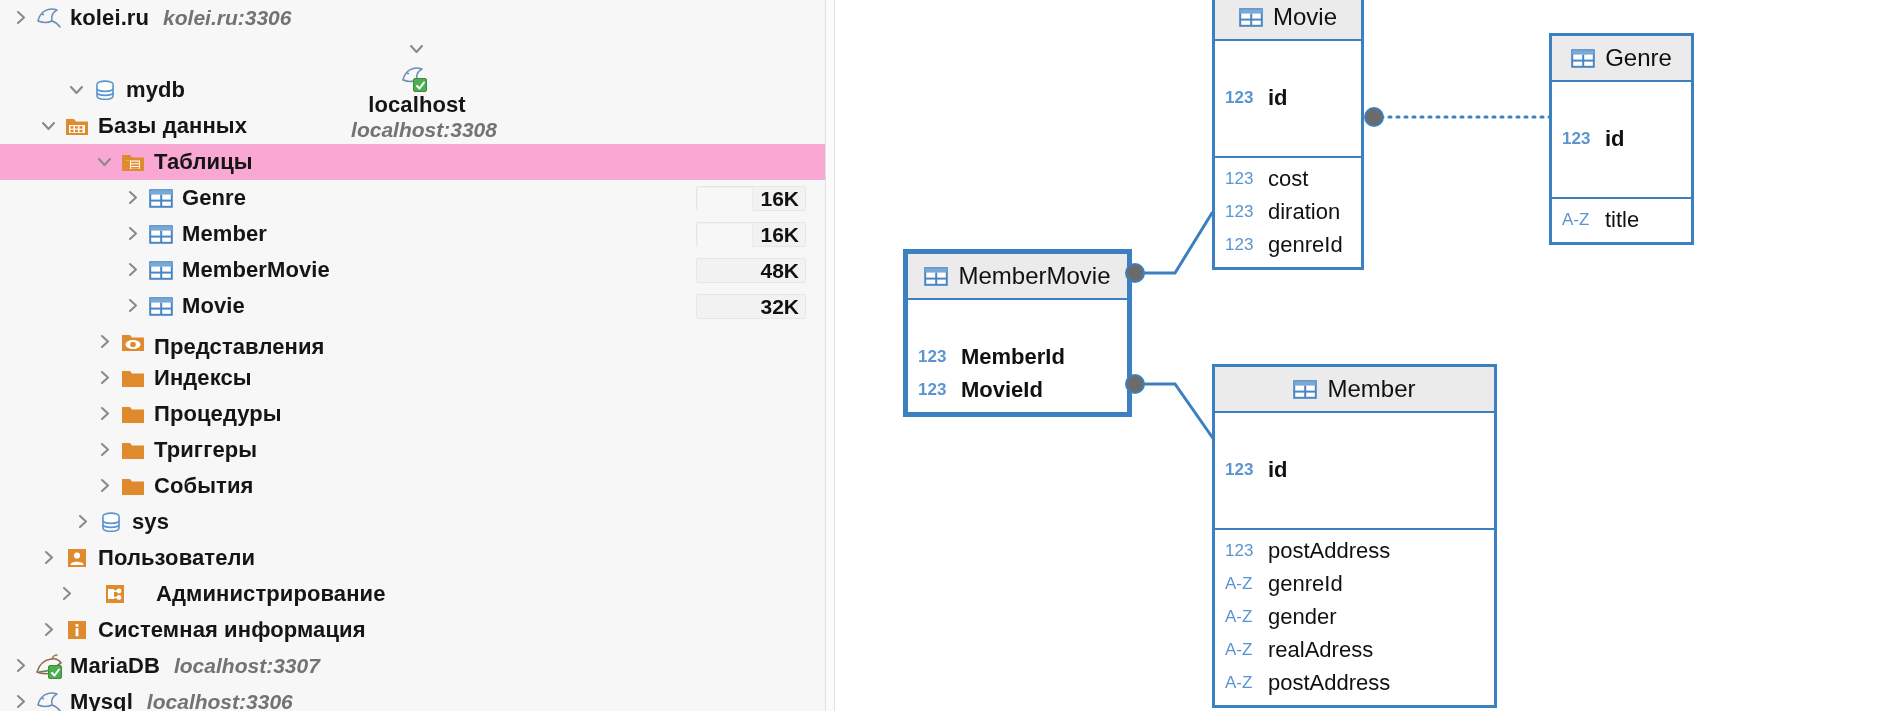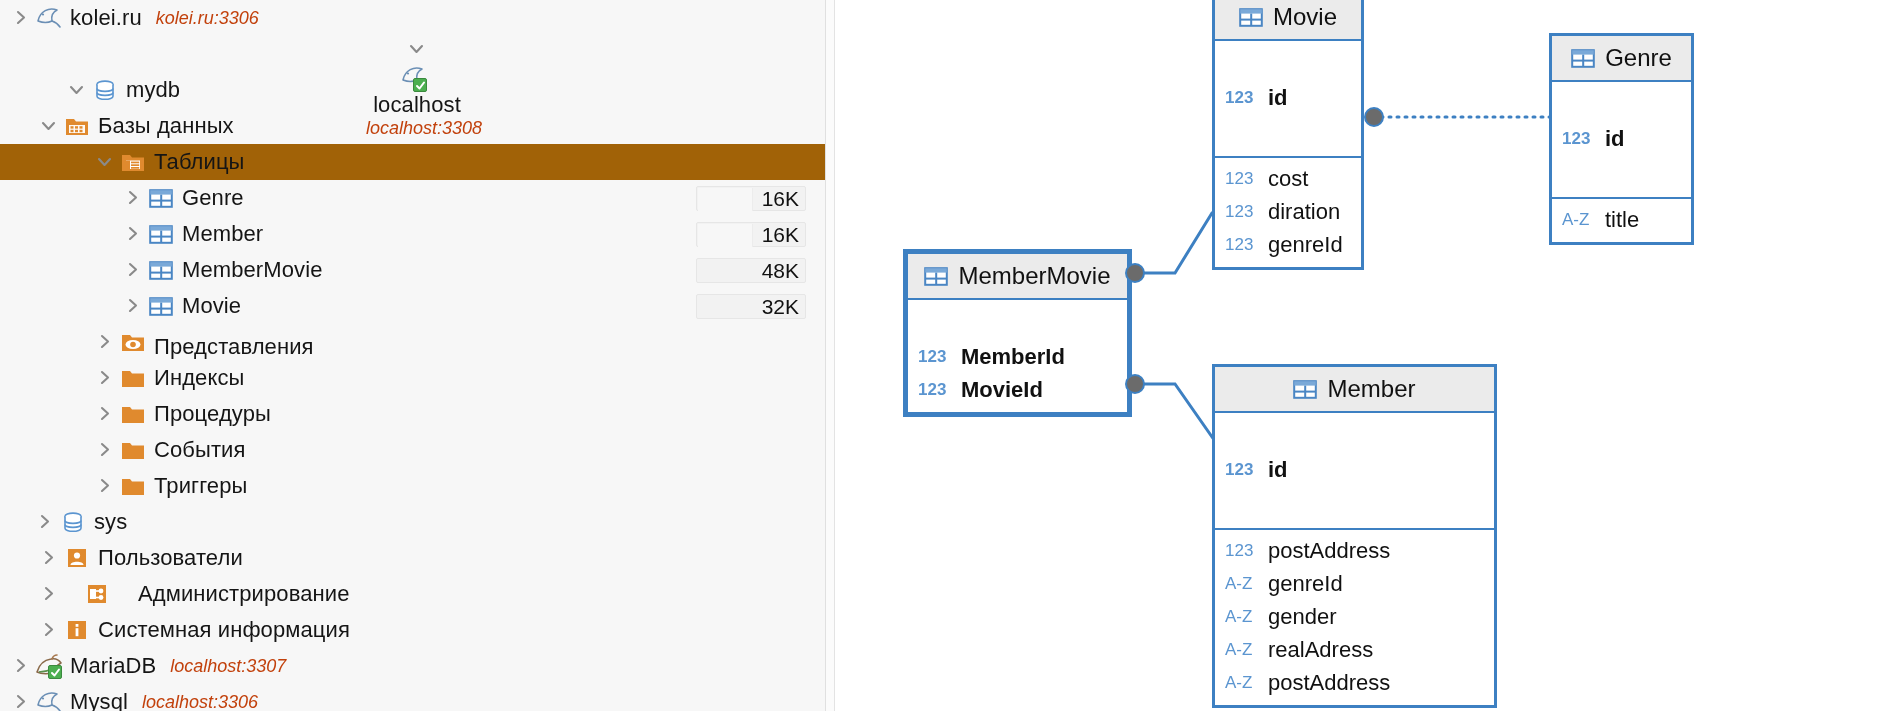--- a/index.html
+++ b/index.html
@@ -12,49 +12,50 @@
   }
   #app { position: relative; width: 1885px; height: 711px; display: flex; }
 
   
   #sidebar {
     position: relative;
     width: 826px; height: 711px;
     background: #f7f7f7;
     overflow: hidden;
     flex: 0 0 826px;
+    font-weight: bold;
   }
   .tree-row {
     position: relative;
     height: 36px;
     display: flex;
     align-items: center;
     white-space: nowrap;
     font-size: 22px;
     color: #1a1a1a;
   }
-  .tree-row.selected { background: #a16207; }
+  .tree-row.selected { background: #f9a8d4; }
 
   .twisty {
     width: 26px; height: 36px;
     flex: 0 0 26px;
     display: flex; align-items: center; justify-content: center;
     color: #8a8a8a;
   }
   .twisty svg { display:block; }
 
   .node-icon {
     width: 30px; height: 36px;
     flex: 0 0 30px;
     display: flex; align-items: center; justify-content: center;
     margin-right: 6px;
   }
   .node-label { font-size: 22px; color: #151515; letter-spacing: 0.1px; }
   .node-sub {
-    font-size: 18px; color: #c2410c; font-style: italic;
+    font-size: 21px; color: #737373; font-style: italic;
     margin-left: 14px;
     text-align: right;
   }
   .size-badge {
     position: absolute;
     right: 20px; top: 6px;
     width: 110px; height: 25px;
     background: #f2f2f2;
     border: 1px solid #e6e6e6;
     border-radius: 2px;
@@ -358,36 +359,36 @@
           <span class="twisty">
             <svg width="16" height="16" viewBox="0 0 16 16">
               <path d="M5 2 L11 7.5 L5 13" fill="none" stroke="#8a8a8a" stroke-width="2.1" stroke-linecap="round" stroke-linejoin="round"></path>
             </svg>
           </span>
           <span class="node-icon">
             <svg width="24" height="22" viewBox="0 0 24 22">
               <path d="M1 4 L9 4 L11 6.5 L23 6.5 L23 20 L1 20 Z" fill="#e08a2e"></path>
             </svg>
           </span>
+          <span class="node-label">Триггеры</span>
+        </div>
+        <div class="tree-row" style="padding-left: 92px;">
+          <span class="twisty">
+            <svg width="16" height="16" viewBox="0 0 16 16">
+              <path d="M5 2 L11 7.5 L5 13" fill="none" stroke="#8a8a8a" stroke-width="2.1" stroke-linecap="round" stroke-linejoin="round"></path>
+            </svg>
+          </span>
+          <span class="node-icon">
+            <svg width="24" height="22" viewBox="0 0 24 22">
+              <path d="M1 4 L9 4 L11 6.5 L23 6.5 L23 20 L1 20 Z" fill="#e08a2e"></path>
+            </svg>
+          </span>
           <span class="node-label">События</span>
         </div>
-        <div class="tree-row" style="padding-left: 92px;">
-          <span class="twisty">
-            <svg width="16" height="16" viewBox="0 0 16 16">
-              <path d="M5 2 L11 7.5 L5 13" fill="none" stroke="#8a8a8a" stroke-width="2.1" stroke-linecap="round" stroke-linejoin="round"></path>
-            </svg>
-          </span>
-          <span class="node-icon">
-            <svg width="24" height="22" viewBox="0 0 24 22">
-              <path d="M1 4 L9 4 L11 6.5 L23 6.5 L23 20 L1 20 Z" fill="#e08a2e"></path>
-            </svg>
-          </span>
-          <span class="node-label">Триггеры</span>
-        </div>
-        <div class="tree-row" style="padding-left: 32px;">
+        <div class="tree-row" style="padding-left: 32px; margin-left: 38px;">
           <span class="twisty">
             <svg width="16" height="16" viewBox="0 0 16 16">
               <path d="M5 2 L11 7.5 L5 13" fill="none" stroke="#8a8a8a" stroke-width="2.1" stroke-linecap="round" stroke-linejoin="round"></path>
             </svg>
           </span>
           <span class="node-icon">
             <svg width="24" height="23" viewBox="0 0 24 23">
               <ellipse cx="12" cy="5.2" rx="8" ry="3.1" fill="#fff" stroke="#5b95d0" stroke-width="1.6"></ellipse>
               <path d="M4 5.2 L4 17.2 C4 18.9, 7.6 20.3, 12 20.3 C16.4 20.3, 20 18.9, 20 17.2 L20 5.2" fill="#fff" stroke="#5b95d0" stroke-width="1.6"></path>
               <path d="M4 9.4 C4 11.1, 7.6 12.4, 12 12.4 C16.4 12.4, 20 11.1, 20 9.4" fill="none" stroke="#5b95d0" stroke-width="1.6"></path>
@@ -404,21 +405,21 @@
           </span>
           <span class="node-icon">
             <svg width="24" height="22" viewBox="0 0 24 22">
               <path d="M3 2 L21 2 L21 20 L3 20 Z" fill="#e08a2e"></path>
               <circle cx="12" cy="8.5" r="3.1" fill="#fff"></circle>
               <path d="M5.5 18 C5.5 13.6, 18.5 13.6, 18.5 18 Z" fill="#fff"></path>
             </svg>
           </span>
           <span class="node-label">Пользователи</span>
         </div>
-        <div class="tree-row" style="padding-left: 36px; gap: 20px;">
+        <div class="tree-row" style="padding-left: 54px; gap: 20px;">
           <span class="twisty">
             <svg width="16" height="16" viewBox="0 0 16 16">
               <path d="M5 2 L11 7.5 L5 13" fill="none" stroke="#8a8a8a" stroke-width="2.1" stroke-linecap="round" stroke-linejoin="round"></path>
             </svg>
           </span>
           <span class="node-icon">
             <svg width="24" height="22" viewBox="0 0 24 22">
               <path d="M3 2 L21 2 L21 20 L3 20 Z" fill="#e08a2e"></path>
               <rect x="5" y="6" width="6" height="10" fill="#fff"></rect>
               <circle cx="16" cy="8" r="2.4" fill="#fff"></circle>

